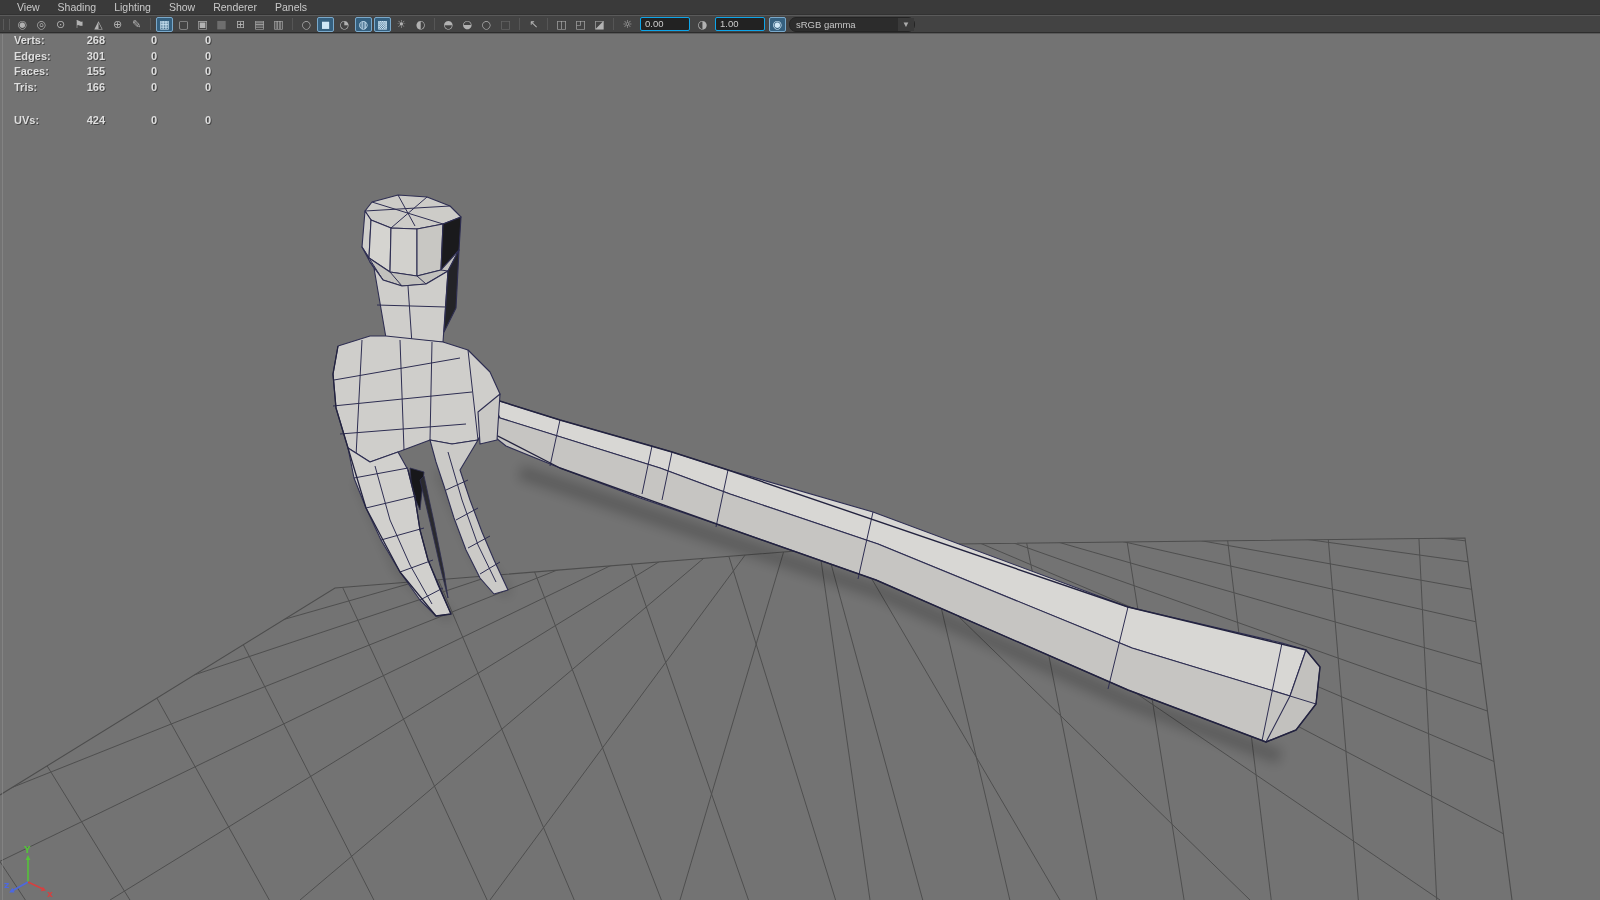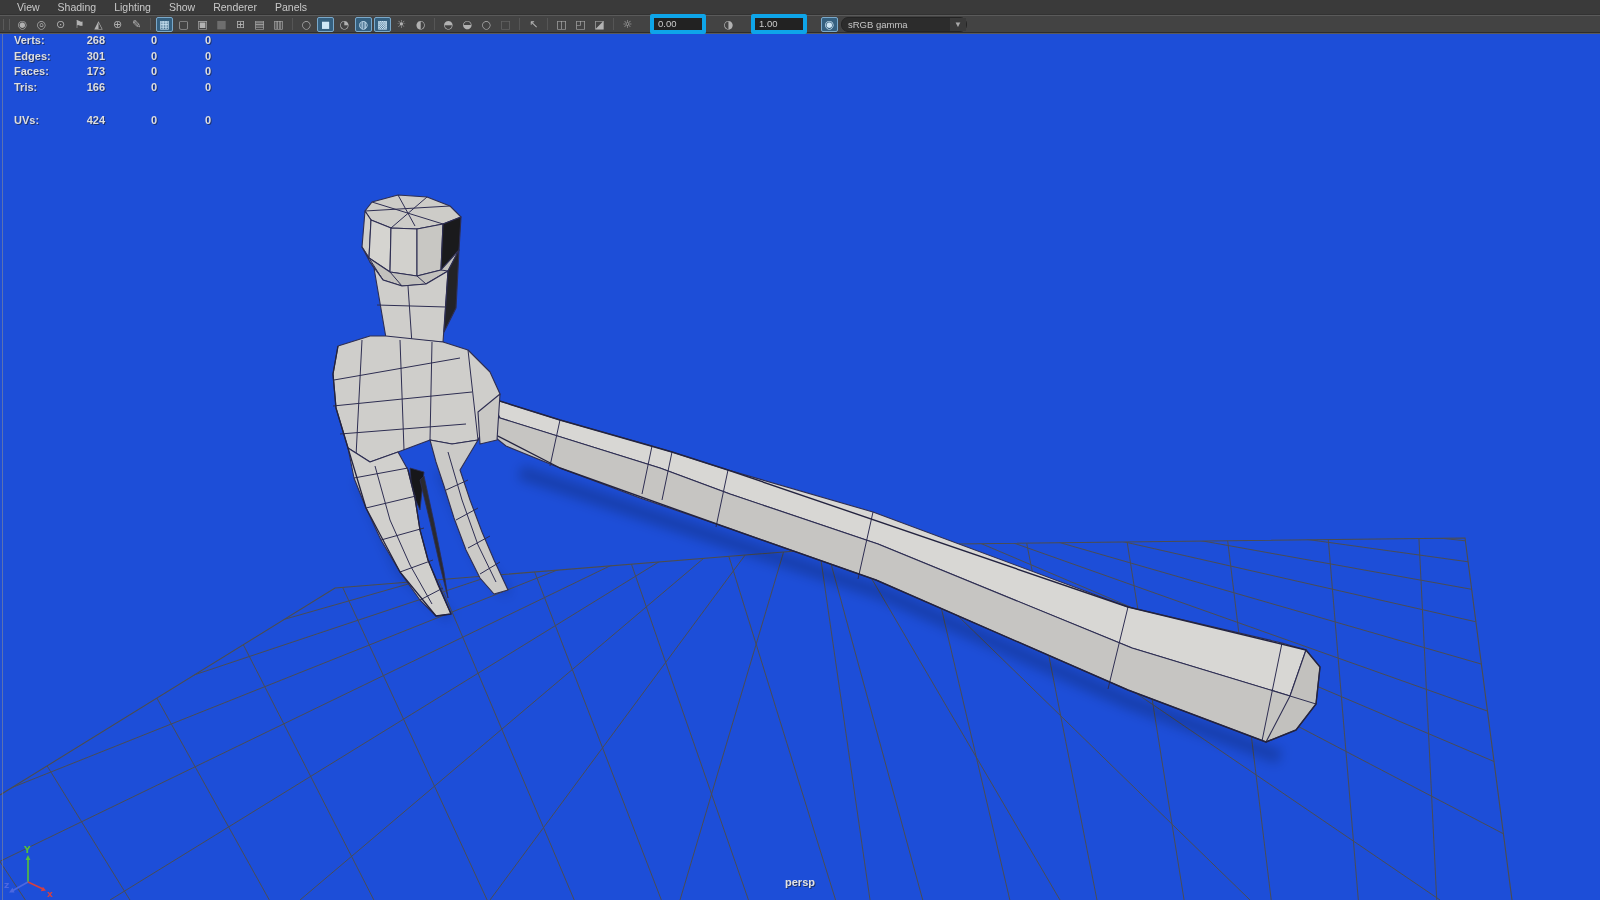--- a/index.html
+++ b/index.html
@@ -29,36 +29,36 @@
   .tb-sep{width:1px;height:12px;background:#565656;margin:0 4px;}
   .tb-icon{
     width:17px;height:15px;margin:0 1px;display:flex;align-items:center;justify-content:center;
     color:#b2b2b2;font-size:11px;line-height:15px;border-radius:2px;cursor:default;
     font-family:"DejaVu Sans",sans-serif;
   }
   .tb-icon.active{background:#35607f;border:1px solid #7aa9cb;color:#cfe7f6;
     width:15px;height:13px;}
   .tb-icon.dim{color:#6e6e6e;}
   .tb-field{
-    width:40px;height:12px;background:#222222;border:4px solid #0ea5e9;border-radius:2px;
-    color:#cccccc;font-size:9.5px;line-height:12px;padding:0 4px;margin:0 13px;
+    width:40px;height:12px;background:#222222;border:1px solid #0ea5e9;border-radius:2px;
+    color:#cccccc;font-size:9.5px;line-height:12px;padding:0 4px;margin:0 3px;
   }
   .tb-dropdown{
     width:118px;height:13px;background:#2c2c2c;border:1px solid #242424;border-radius:7px;
     color:#c6c6c6;font-size:9.5px;line-height:13px;display:flex;align-items:center;
     padding-left:6px;margin-left:2px;position:relative;
   }
   .tb-caret{
     position:absolute;right:0;top:0;width:16px;height:13px;background:#3a3a3a;
     color:#aaaaaa;font-size:8px;display:flex;align-items:center;justify-content:center;
   }
   
   #viewport{
     position:absolute;left:0;top:34px;width:1600px;height:866px;
-    background:#1d4ed8;
+    background:#737373;
   }
   #vp-left-border{
     position:absolute;left:2px;top:34px;width:1px;height:866px;background:#8f8f8f;opacity:.55;
   }
   #scene{position:absolute;left:0;top:0;}
   
   #hud{position:absolute;left:0;top:0;width:240px;}
   .hud-row{position:absolute;height:16px;width:240px;}
   .hud-cell{
     position:absolute;color:#dedede;font-size:11px;font-weight:bold;
@@ -258,39 +258,38 @@
         <span class="hud-cell hud-v3">0</span>
       </div>
       <div class="hud-row" style="top: 15.7px;">
         <span class="hud-cell hud-label">Edges:</span>
         <span class="hud-cell hud-v1">301</span>
         <span class="hud-cell hud-v2">0</span>
         <span class="hud-cell hud-v3">0</span>
       </div>
       <div class="hud-row" style="top: 31.4px; text-decoration: underline;">
         <span class="hud-cell hud-label">Faces:</span>
-        <span class="hud-cell hud-v1">173</span>
+        <span class="hud-cell hud-v1">155</span>
         <span class="hud-cell hud-v2">0</span>
         <span class="hud-cell hud-v3">0</span>
       </div>
       <div class="hud-row" style="top: 47.1px;">
         <span class="hud-cell hud-label">Tris:</span>
         <span class="hud-cell hud-v1">166</span>
         <span class="hud-cell hud-v2">0</span>
         <span class="hud-cell hud-v3">0</span>
       </div>
       <div class="hud-row" style="top: 80px;">
         <span class="hud-cell hud-label">UVs:</span>
         <span class="hud-cell hud-v1">424</span>
         <span class="hud-cell hud-v2">0</span>
         <span class="hud-cell hud-v3">0</span>
       </div>
     </div>
 
-  <div id="persp-label">persp</div>
 
   <svg id="axis-gizmo" width="56" height="56">
     <line x1="24" y1="40" x2="24" y2="16" stroke="#55c23a" stroke-width="1.6"></line>
     <polygon points="24,13 21.6,18 26.4,18" fill="#55c23a"></polygon>
     <line x1="24" y1="40" x2="8" y2="49" stroke="#4d68e0" stroke-width="1.6"></line>
     <polygon points="5,50.5 10.5,50.5 8.5,45.8" fill="#4d68e0"></polygon>
     <line x1="24" y1="40" x2="39" y2="47" stroke="#d64040" stroke-width="1.6"></line>
     <polygon points="42,48.5 36.8,49.3 38.9,44.7" fill="#d64040"></polygon>
     <text class="axis-label" x="20" y="11" fill="#55c23a">Y</text>
     <text class="axis-label" x="0" y="46" fill="#4d68e0">z</text>

